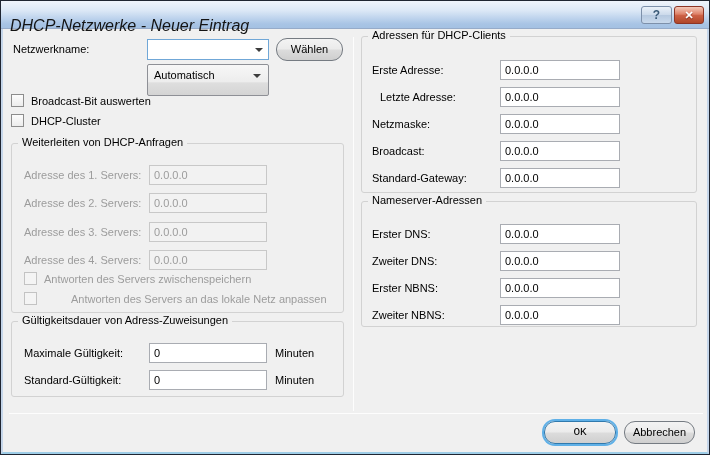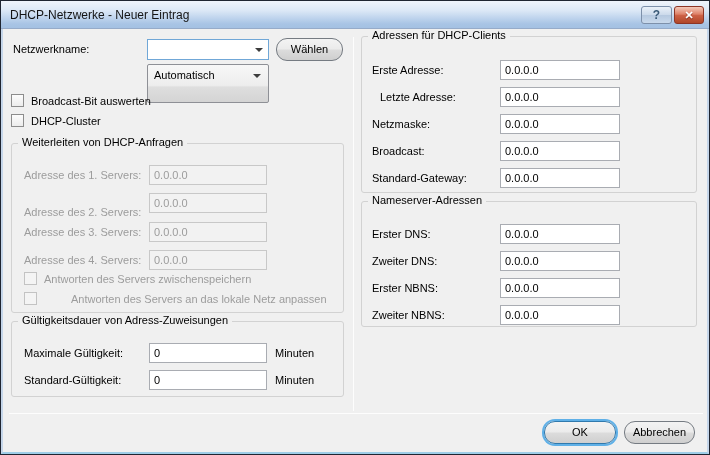--- a/index.html
+++ b/index.html
@@ -16,21 +16,21 @@
     position:absolute; left:0; right:0; top:28px; bottom:0;
     border:2px solid #c5d6ea; border-top:none; border-bottom-color:#9ecde7;
     pointer-events:none; z-index:6;
   }
   .titlebar {
     position:absolute; top:0; left:0; right:0; height:28px;
     background:linear-gradient(180deg,#eff4fb 0%,#dce8f6 35%,#c2d6ee 60%,#a8c4e5 85%,#a4c1e3 100%);
     border-bottom:1px solid #96abc9;
     z-index:7;
   }
-  .title { position:absolute; left:9px; top:7px; font-size:12px; color:#141414; white-space:nowrap; }
+  .title { position:absolute; left:9px; top:16px; font-size:16px; color:#141414; white-space:nowrap;font-style:italic; }
   .tb-btn { position:absolute; top:5px; height:18px; border-radius:3px; text-align:center; cursor:default; }
   .btn-help {
     right:37px; width:31px;
     border:1px solid #7d90aa;
     background:linear-gradient(180deg,#eaf1f9 0%,#ccdaeb 48%,#b6c9e0 52%,#c9d9ec 100%);
     color:#3a5a78; font-weight:bold; font-size:12px; line-height:16px;
   }
   .btn-close {
     right:5px; width:30px;
     border:1px solid #8d3526;
@@ -52,21 +52,21 @@
     position:absolute; top:-8px; left:6px; background:#f0f0f0;
     padding:0 4px; white-space:nowrap; line-height:13px;
   }
   .cb {
     position:absolute; width:13px; height:13px;
     border:1px solid #8d8d8d;
     background:linear-gradient(180deg,#fdfdfd,#ececec);
   }
   .cb.dis { border-color:#c3c3c3; background:#f4f4f4; }
   .select {
-    position:absolute; height:39px; border:1px solid #8e9096; border-radius:2px;
+    position:absolute; height:32px; border:1px solid #8e9096; border-radius:2px;
     background:linear-gradient(180deg,#f7f7f7 0%,#ededed 55%,#dedede 60%,#d4d4d4 100%);
     padding:0 20px 0 6px; line-height:20px; cursor:default;
   }
   .arrow-down {
     position:absolute; right:7px; top:9px; width:0; height:0;
     border-left:4px solid transparent; border-right:4px solid transparent;
     border-top:4px solid #3c3c3c;
   }
   .combo {
     position:absolute; height:21px; border:1px solid #70a7d7; background:#fff;
@@ -81,20 +81,21 @@
   .btn {
     position:absolute; height:23px;
     border:1px solid #757b82; border-radius:11px;
     background:linear-gradient(180deg,#f3f3f3 0%,#ebebeb 48%,#dcdcdc 52%,#cfcfcf 100%);
     font-family:"Liberation Sans", sans-serif; font-size:11px; color:#000;
     text-align:center; line-height:21px; cursor:default;
   }
   .btn.default {
     border:1px solid #3079ad;
     box-shadow:0 0 0 2px #5fb0e7;
+    font-family:Liberation Mono, monospace;
   }
   .vdivider { position:absolute; left:352px; top:36px; width:1px; height:374px; background:#d4d4d4; border-right:1px solid #fdfdfd; }
   .hdivider { position:absolute; left:8px; width:694px; top:412px; height:1px; background:#d4d4d4; border-bottom:1px solid #fdfdfd; }
 </style>
 </head>
 <body>
 
 <div class="window">
 
   <div class="titlebar">
@@ -126,21 +127,21 @@
   <div class="label" style="left:30px; top:94px;">Broadcast-Bit auswerten</div>
   <span class="cb" style="left:10px; top:113px;"></span>
   <div class="label" style="left:30px; top:114px;">DHCP-Cluster</div>
 
   <div class="group" style="left:10px; top:142px; width:333px; height:170px;">
     <div class="group-title">Weiterleiten von DHCP-Anfragen</div>
 
     <div class="label dis" style="left:12px; top:25px;">Adresse des 1. Servers:</div>
     <input class="tfield" style="left: 137px; top: 21px;" disabled="" value="0.0.0.0">
 
-    <div class="label dis" style="left:12px; top:62px;">Adresse des 2. Servers:</div>
+    <div class="label dis" style="left:12px; top:53px;">Adresse des 2. Servers:</div>
     <input class="tfield" style="left: 137px; top: 49px;" disabled="" value="0.0.0.0">
 
     <div class="label dis" style="left:12px; top:82px;">Adresse des 3. Servers:</div>
     <input class="tfield" style="left: 137px; top: 78px;" disabled="" value="0.0.0.0">
 
     <div class="label dis" style="left:12px; top:110px;">Adresse des 4. Servers:</div>
     <input class="tfield" style="left: 137px; top: 106px;" disabled="" value="0.0.0.0">
 
     <span class="cb dis" style="left:12px; top:128px;"></span>
     <div class="label dis" style="left:32px; top:129px;">Antworten des Servers zwischenspeichern</div>

